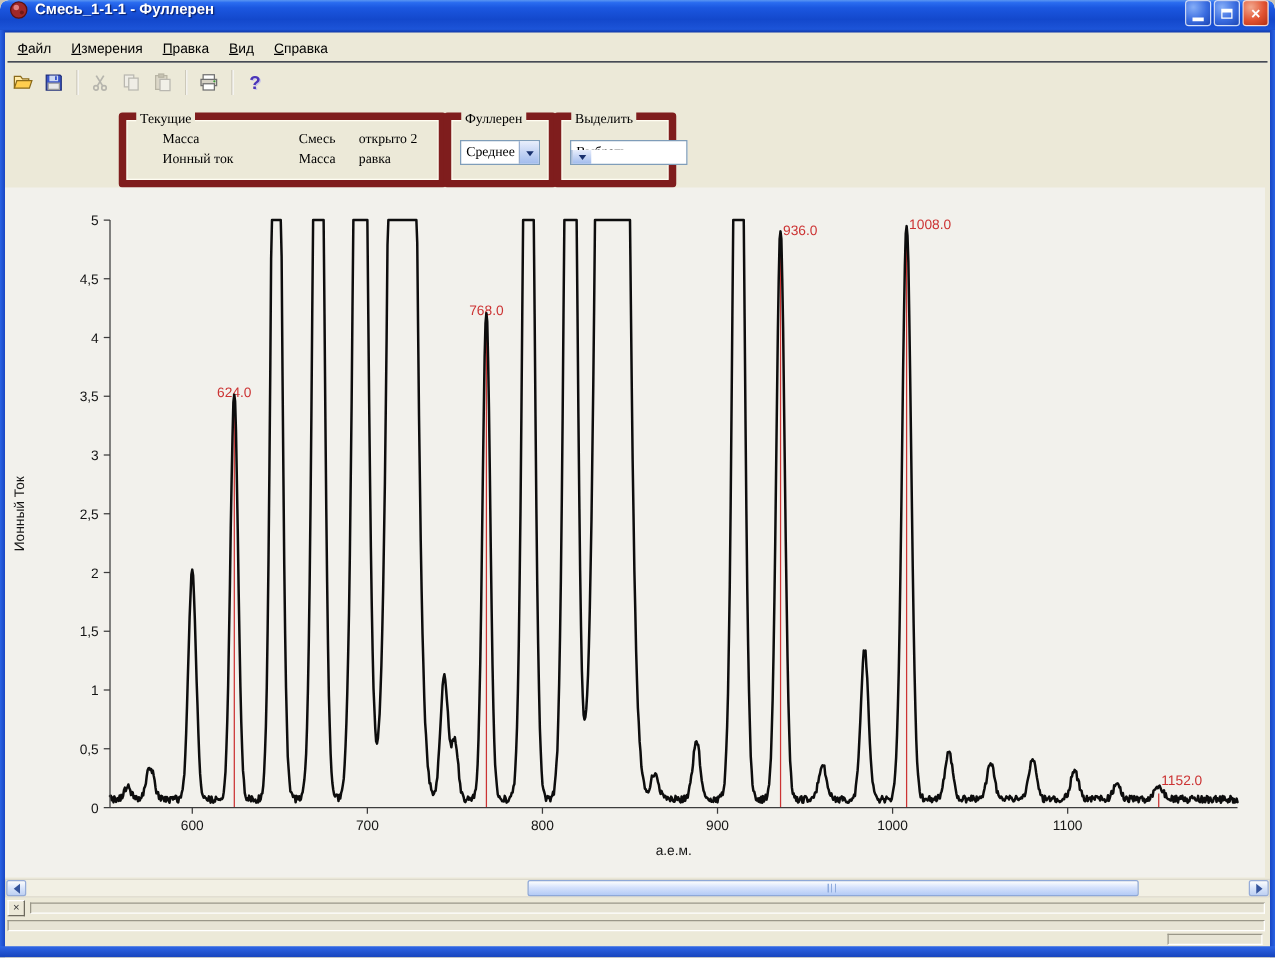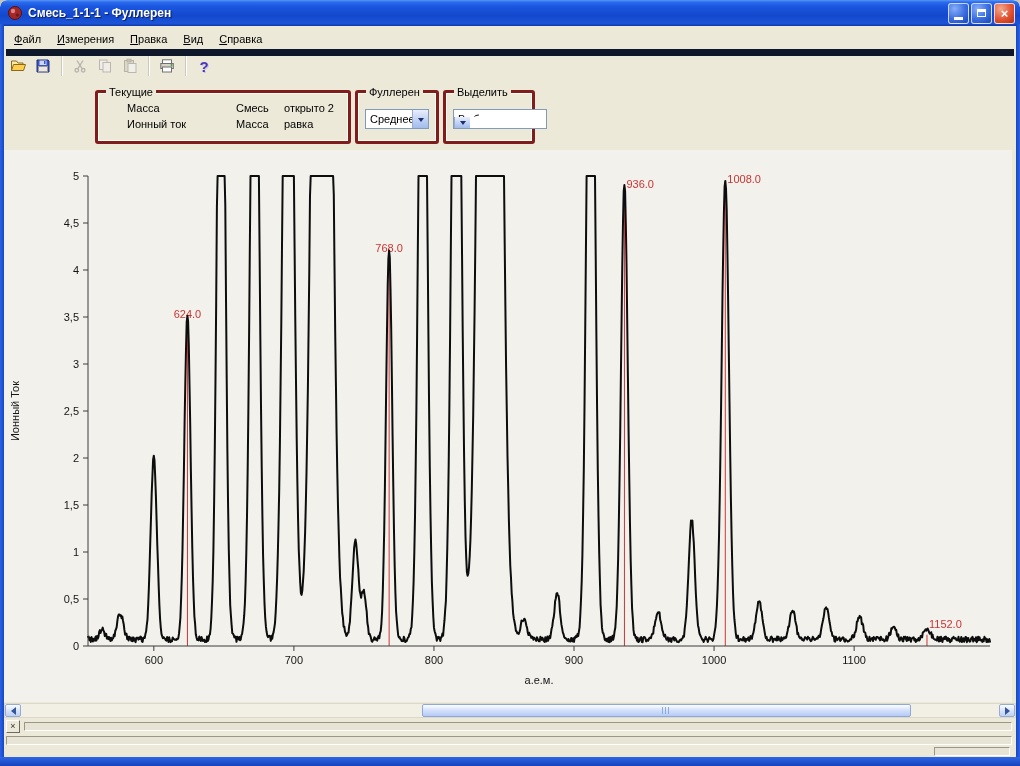--- a/index.html
+++ b/index.html
@@ -7,43 +7,43 @@
     font-family:"Liberation Sans",sans-serif;font-size:11px;color:#000;border-radius:7px 7px 0 0;}
 
   
   .side-border{position:absolute;top:24px;bottom:0;width:4px;background:linear-gradient(90deg,#2a63e4,#1846c4);}
   .side-border.left{left:0;}
   .side-border.right{right:0;background:linear-gradient(90deg,#1846c4,#2a63e4);}
   .bottom-border{position:absolute;left:0;right:0;top:757px;height:9px;background:linear-gradient(180deg,#2e66e6,#1643bc);}
 
   .titlebar{position:absolute;left:0;top:0;right:0;height:26px;border-radius:7px 7px 0 0;
     background:linear-gradient(180deg,#5a96f2 0%,#2a6cf0 8%,#1b57e0 24%,#1348cc 60%,#1c54d8 90%,#1038a8 100%);
-    display:flex;align-items:center;padding:0 5px;box-sizing:border-box;}
+    display:flex;align-items:flex-start;padding:0 5px;box-sizing:border-box;}
   .app-icon{width:16px;height:16px;margin:0 5px 0 2px;flex:0 0 auto;}
   .title-text{color:#fff;font-weight:bold;font-size:12px;text-shadow:1px 1px 1px rgba(0,0,40,.65);flex:1;white-space:nowrap;}
   .win-buttons{display:flex;gap:2px;}
   .winbtn{width:21px;height:21px;border-radius:3px;border:1px solid rgba(255,255,255,.75);box-sizing:border-box;
     display:flex;align-items:center;justify-content:center;}
   .winbtn.min,.winbtn.max{background:radial-gradient(circle at 30% 25%,#86aef8 0%,#3a6ce0 55%,#1c46b4 100%);}
   .winbtn.close{background:radial-gradient(circle at 30% 25%,#f2a88e 0%,#e25332 55%,#b22f14 100%);}
   .glyph-min{width:9px;height:3px;background:#fff;margin-top:10px;}
   .glyph-max{width:9px;height:8px;border:1px solid #fff;border-top-width:3px;box-sizing:border-box;}
   .glyph-close{color:#fff;font-weight:bold;font-size:13px;line-height:1;}
 
   
   .menubar{position:absolute;top:29px;left:6px;right:6px;height:20px;display:flex;align-items:center;
-    border-bottom:7px solid #0f172a;}
+    border-bottom:1px solid #0f172a;}
   .menu-item{padding:3px 8px;white-space:nowrap;cursor:default;}
   .toolbar{position:absolute;top:52px;left:6px;height:28px;display:flex;align-items:center;}
   .tbtn{width:24px;height:24px;display:flex;align-items:center;justify-content:center;margin-right:1px;}
   .tsep{width:1px;height:20px;background:#cdc9ba;border-right:1px solid #fff;margin:0 5px;}
   .help-glyph{font-size:15px;font-weight:bold;color:#4a34b8;text-shadow:1px 1px 0 #c8c4e8;}
 
   
-  .groupbox{position:absolute;border:3px solid #7f1d1d;border-radius:3px;box-shadow:inset 0 0 0 1px #fffdf2;}
+  .groupbox{position:absolute;border:6px solid #7f1d1d;border-radius:3px;box-shadow:inset 0 0 0 1px #fffdf2;font-family:Liberation Serif, serif;}
   .gb-title{position:absolute;top:-7px;left:8px;background:#ece9d8;padding:0 3px;white-space:nowrap;}
   .gb-current{left:95px;top:90px;width:250px;height:48px;}
   .gb-select{left:355px;top:90px;width:78px;height:48px;}
   .gb-average{left:443px;top:90px;width:86px;height:48px;}
   .gc{position:absolute;white-space:nowrap;}
   .t1{top:9px;} .t2{top:25px;}
   .col-l{left:12px;margin-left:17px;} .col-m{left:138px;} .col-v{left:186px;}
 
   .combo{position:absolute;left:7px;top:16px;height:20px;display:flex;border:1px solid #7f9db9;background:#fff;box-sizing:border-box;}
   .combo-select{width:64px;} .combo-average{width:94px;flex-direction:column;}

